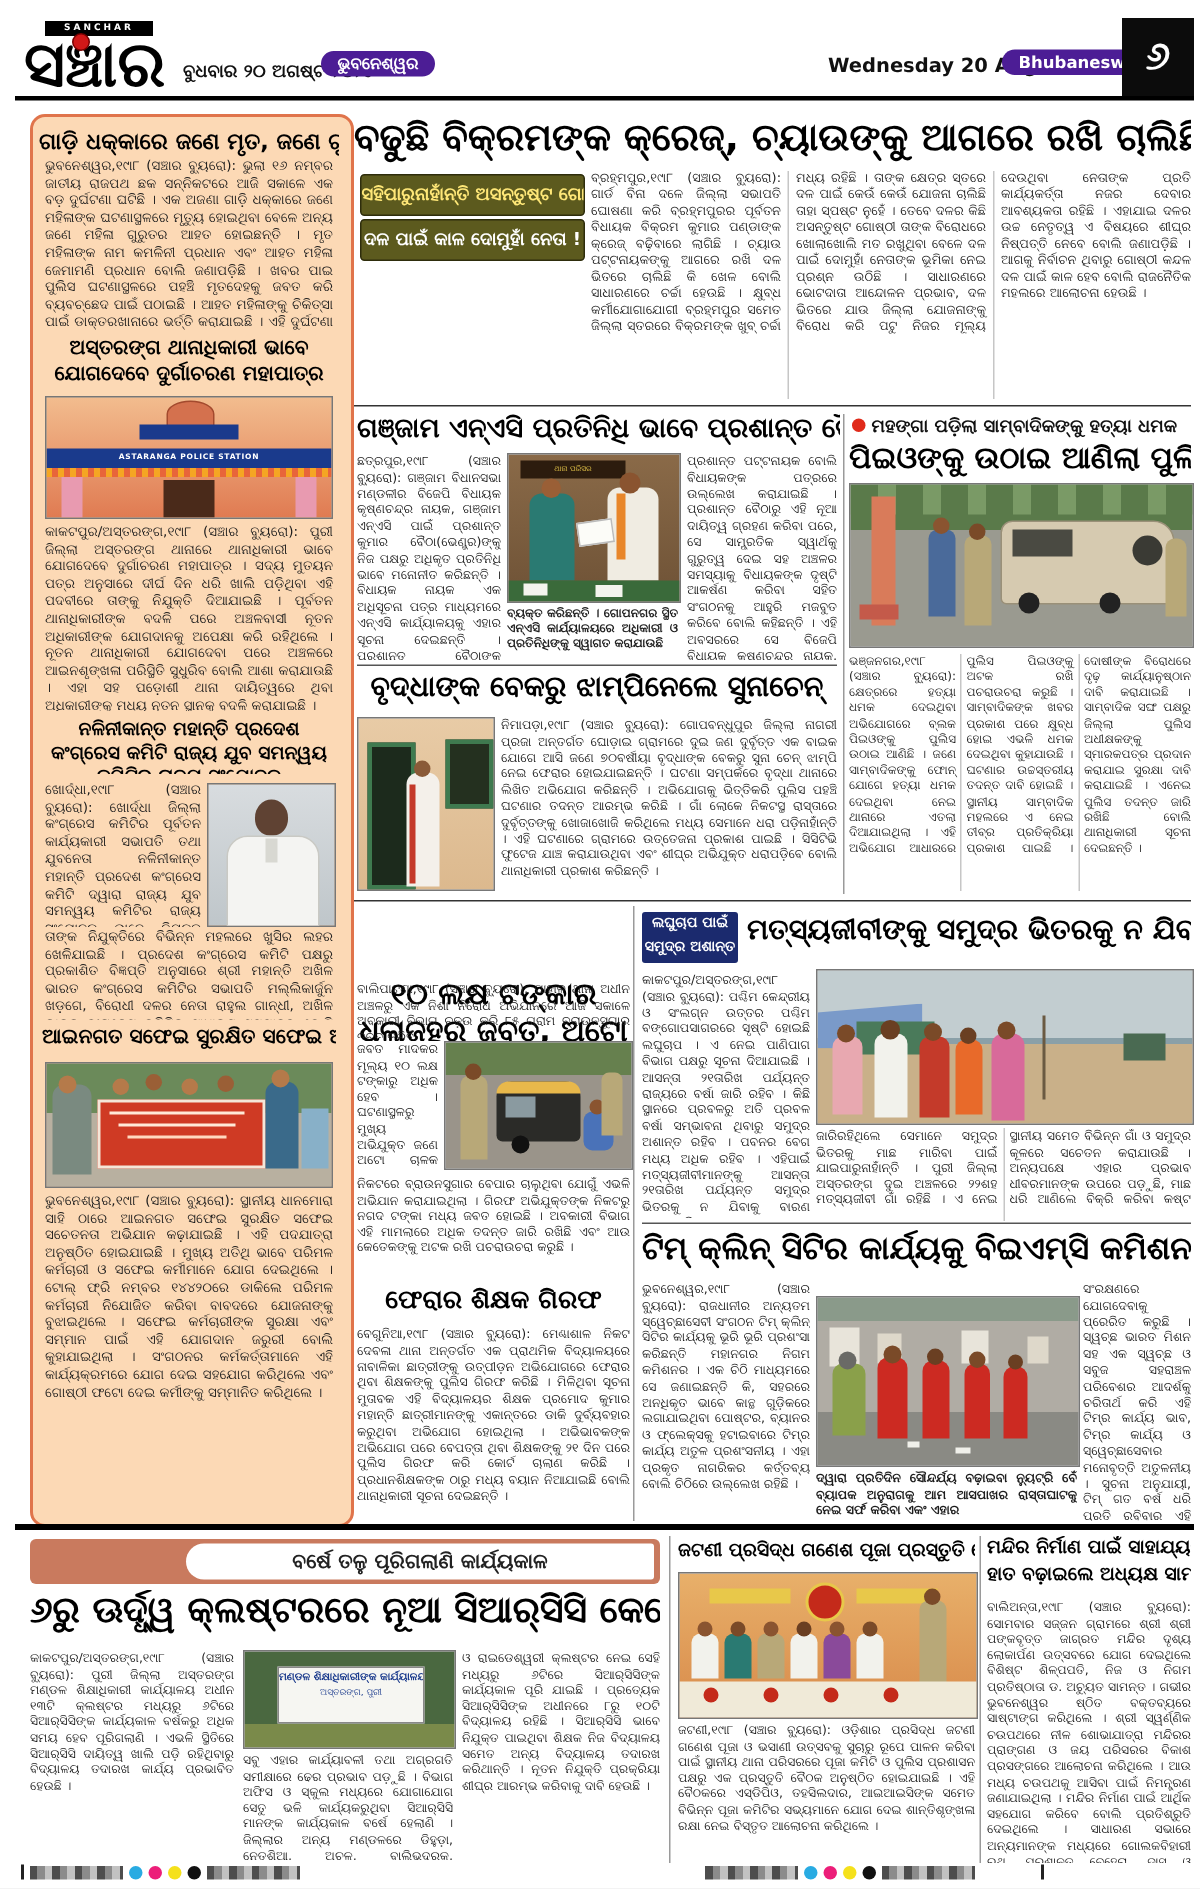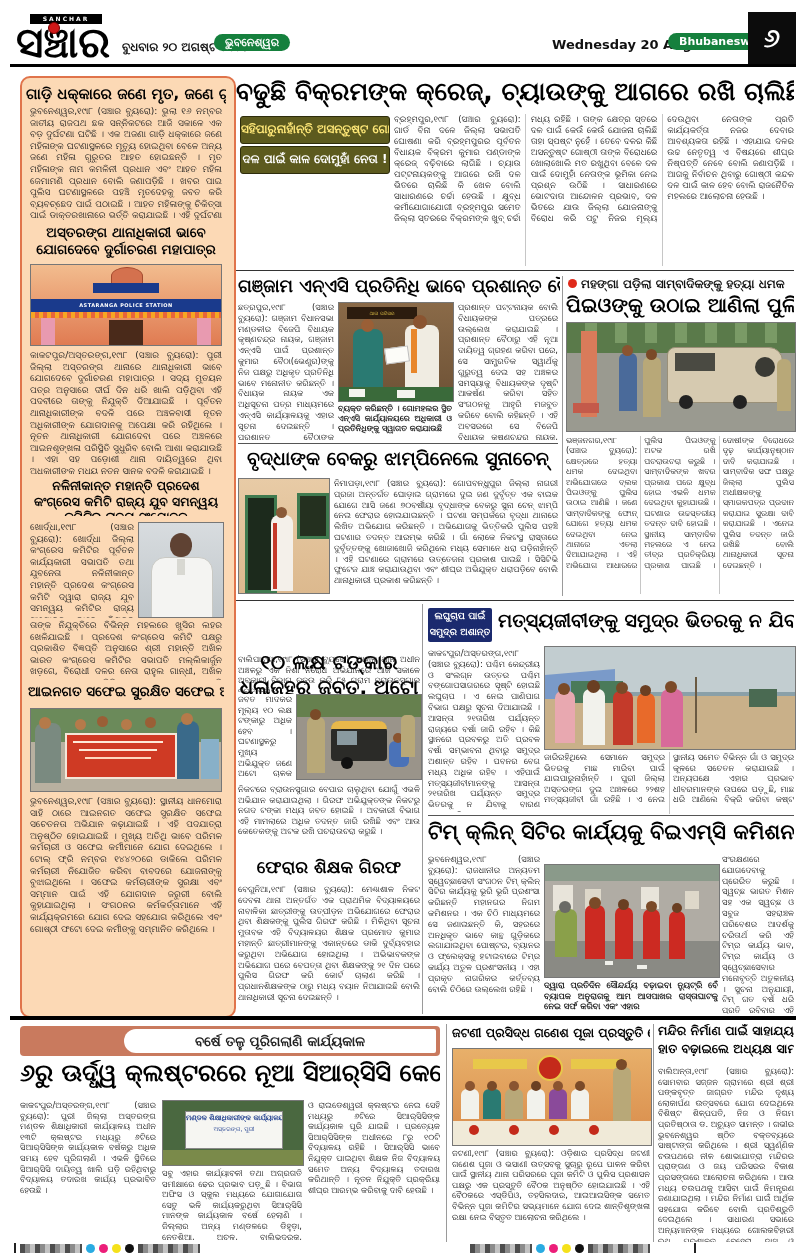--- a/index.html
+++ b/index.html
@@ -5,21 +5,21 @@
   html,body{margin:0;padding:0;background:#e9e9e9;}
   #page{position:relative;width:800px;height:1259px;background:#fff;margin:0 auto;overflow:hidden;
         font-family:"DejaVu Sans","Liberation Sans",sans-serif;color:#111;}
   .abs{position:absolute;}
   .hl{font-weight:800;color:#000;text-align:center;white-space:nowrap;overflow:hidden;line-height:1.15;}
   .hl2{font-weight:800;color:#000;text-align:center;overflow:hidden;line-height:1.25;}
   .bt{font-size:9px;line-height:11.6px;text-align:justify;color:#1c1c1c;overflow:hidden;}
   .cap{font-size:8px;line-height:10px;font-weight:700;color:#222;text-align:justify;overflow:hidden;}
   .photo{position:absolute;border:1px solid #777;overflow:hidden;background:#cfcabb;}
   .pp{position:absolute;}
-  .pill{background:#15803d;color:#fff;font-weight:700;border-radius:11px;padding:3px 11px;font-size:11px;line-height:1;}
+  .pill{background:#4c1d95;color:#fff;font-weight:700;border-radius:11px;padding:3px 11px;font-size:11px;line-height:1;}
   .vr{position:absolute;width:1px;background:#9a9a9a;}
   .hr{position:absolute;height:1px;background:#555;}
   .olive{position:absolute;background:#5c5a1e;border:1px solid #2e2d0c;border-radius:3px;
          text-align:center;font-weight:800;font-size:12px;line-height:24px;white-space:nowrap;overflow:hidden;}
   .cc3{column-count:3;column-gap:10px;column-rule:1px solid #c6c6c6;}
   .cc2{column-count:2;column-gap:8px;column-rule:1px solid #c6c6c6;}
   .regrow{position:absolute;display:flex;align-items:center;gap:4px;}
   .regbar{width:62px;height:9px;background:repeating-linear-gradient(90deg,#4d4d4d 0 5px,#8b8b8b 5px 10px,#c2c2c2 10px 15px);}
   .dot{width:9px;height:9px;border-radius:50%;}
 </style>
@@ -95,21 +95,21 @@
     <div class="pp" style="left:14px;top:26px;width:30px;height:58px;border-radius:8px 8px 0 0;background:#2a7a72;"></div>
     <div class="pp" style="left:22px;top:16px;width:13px;height:13px;border-radius:50%;background:#9a5f36;"></div>
     <div class="pp" style="left:66px;top:22px;width:34px;height:62px;border-radius:8px 8px 0 0;background:#f0ece2;"></div>
     <div class="pp" style="left:74px;top:12px;width:14px;height:14px;border-radius:50%;background:#8a5430;"></div>
     <div class="pp" style="left:72px;top:26px;width:6px;height:44px;background:#e8862a;"></div>
     <div class="pp" style="left:46px;top:44px;width:22px;height:14px;background:#fcfcf8;border:1px solid #bbb;transform:rotate(-8deg);"></div>
     <div class="pp" style="left:0;top:84px;width:114px;height:14px;background:#3a6a3a;"></div>
     <div class="pp" style="left:10px;top:86px;width:16px;height:8px;background:#f4f4ee;"></div>
     <div class="pp" style="left:58px;top:87px;width:18px;height:8px;background:#f4f4ee;"></div>
   </div>
-  <div class="abs cap" style="left:338px;top:404px;width:114px;height:36px;">ବ୍ୟକ୍ତ କରିଛନ୍ତି । ଗୋମହଲର ସ୍ଥିତ ଏନ୍‌ଏସି କାର୍ଯ୍ୟାଳୟରେ ଅଧିକାରୀ ଓ ପ୍ରତିନିଧିଙ୍କୁ ସ୍ୱାଗତ କରାଯାଉଛି</div>
+  <div class="abs cap" style="left:338px;top:404px;width:114px;height:36px;">ବ୍ୟକ୍ତ କରିଛନ୍ତି । ଗୋପନଗର ସ୍ଥିତ ଏନ୍‌ଏସି କାର୍ଯ୍ୟାଳୟରେ ଅଧିକାରୀ ଓ ପ୍ରତିନିଧିଙ୍କୁ ସ୍ୱାଗତ କରାଯାଉଛି</div>
   <div class="abs bt" style="left:458px;top:302px;width:100px;height:138px;font-size:8.4px;line-height:10.8px;">ପ୍ରଶାନ୍ତ ପଟ୍ଟନାୟକ ବୋଲି ବିଧାୟକଙ୍କ ପତ୍ରରେ ଉଲ୍ଲେଖ କରାଯାଇଛି । ପ୍ରଶାନ୍ତ ବୈଠାରୁ ଏହି ନୂଆ ଦାୟିତ୍ୱ ଗ୍ରହଣ କରିବା ପରେ, ସେ ସାମ୍ପ୍ରତିକ ସ୍ୱାର୍ଥକୁ ଗୁରୁତ୍ୱ ଦେଇ ସହ ଅଞ୍ଚଳର ସମସ୍ୟାକୁ ବିଧାୟକଙ୍କ ଦୃଷ୍ଟି ଆକର୍ଷଣ କରିବା ସହିତ ସଂଗଠନକୁ ଆହୁରି ମଜବୁତ କରିବେ ବୋଲି କହିଛନ୍ତି । ଏହି ଅବସରରେ ସେ ବିଜେପି ବିଧାୟକ କୃଷ୍ଣଚନ୍ଦ୍ର ନାୟକ, ସାଂସଦ ଡ. ପ୍ରଦୀପ ପାଣିଗ୍ରାହୀ, ଗଞ୍ଜାମ ଏନ୍‌ଏସି ଅଧ୍ୟକ୍ଷ ପ୍ରତିମା ପାଢ଼ୀ ଓ ଯୁବ ଭାଜପା ନେତା ଅମିତ ମହାନ୍ତିଙ୍କୁ ଧନ୍ୟବାଦ ଜଣାଇଛନ୍ତି ।</div>
   <div class="hr" style="left:238px;top:443px;width:320px;"></div>
 
   <div class="vr" style="left:562px;top:276px;height:320px;"></div>
   <div class="abs" style="left:568px;top:277px;width:226px;height:15px;font-size:12px;font-weight:800;white-space:nowrap;overflow:hidden;">
     <span style="display:inline-block;width:9px;height:9px;border-radius:50%;background:#e02a1a;margin-right:4px;"></span><span>ମହଙ୍ଗା ପଡ଼ିଲା ସାମ୍ବାଦିକଙ୍କୁ ହତ୍ୟା ଧମକ</span>
   </div>
   <div class="abs hl" style="left:566px;top:294px;width:228px;height:26px;font-size:20px;">ପିଇଓଙ୍କୁ ଉଠାଇ ଆଣିଲା ପୁଲିସ</div>
   <div class="photo" style="left:566px;top:322px;width:228px;height:108px;background:linear-gradient(#5a7a4a 0 28%,#9a9a90 28%);">
     <div class="pp" style="left:0;top:0;width:228px;height:20px;background:repeating-linear-gradient(90deg,#5a7a4a 0 18px,#7a9a66 18px 30px);"></div>

